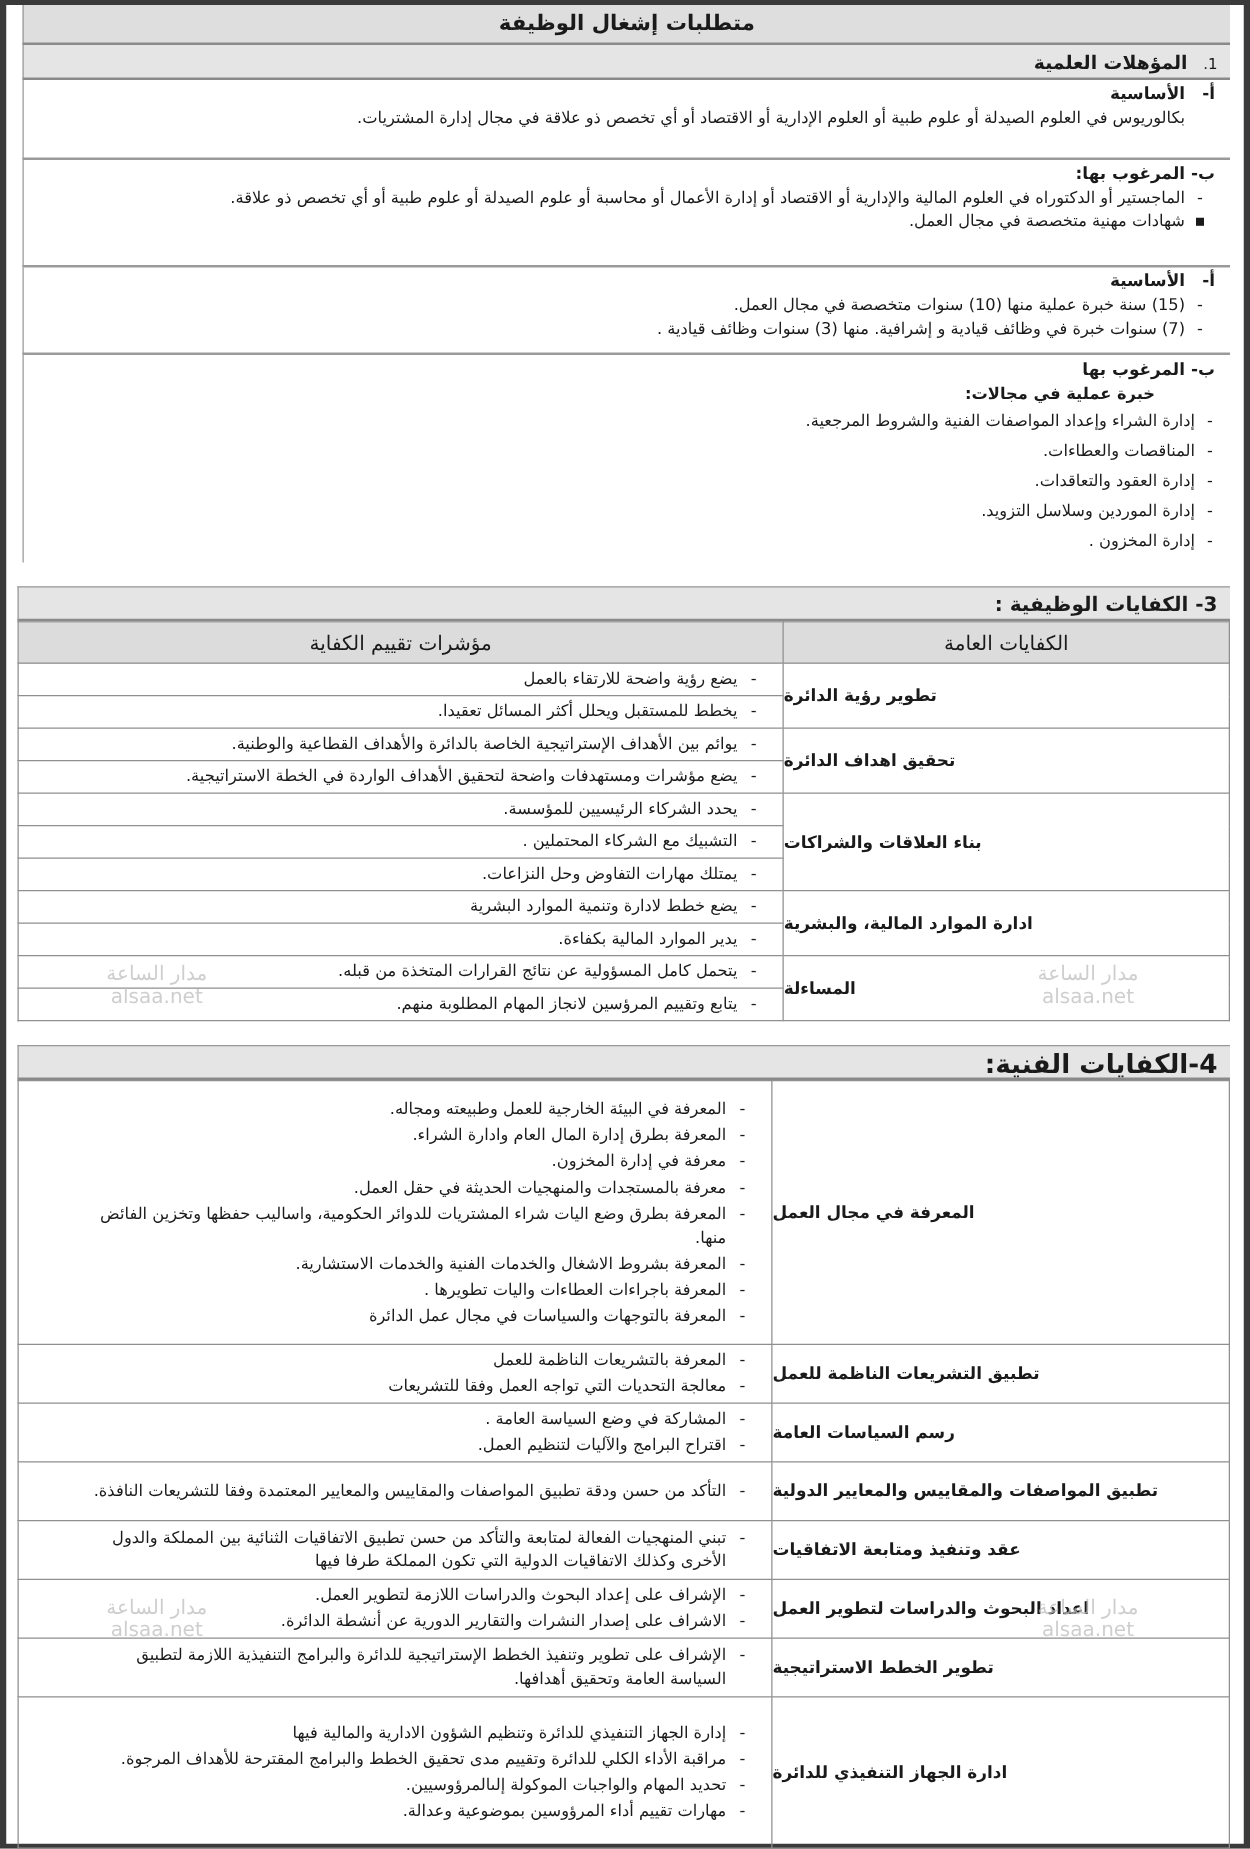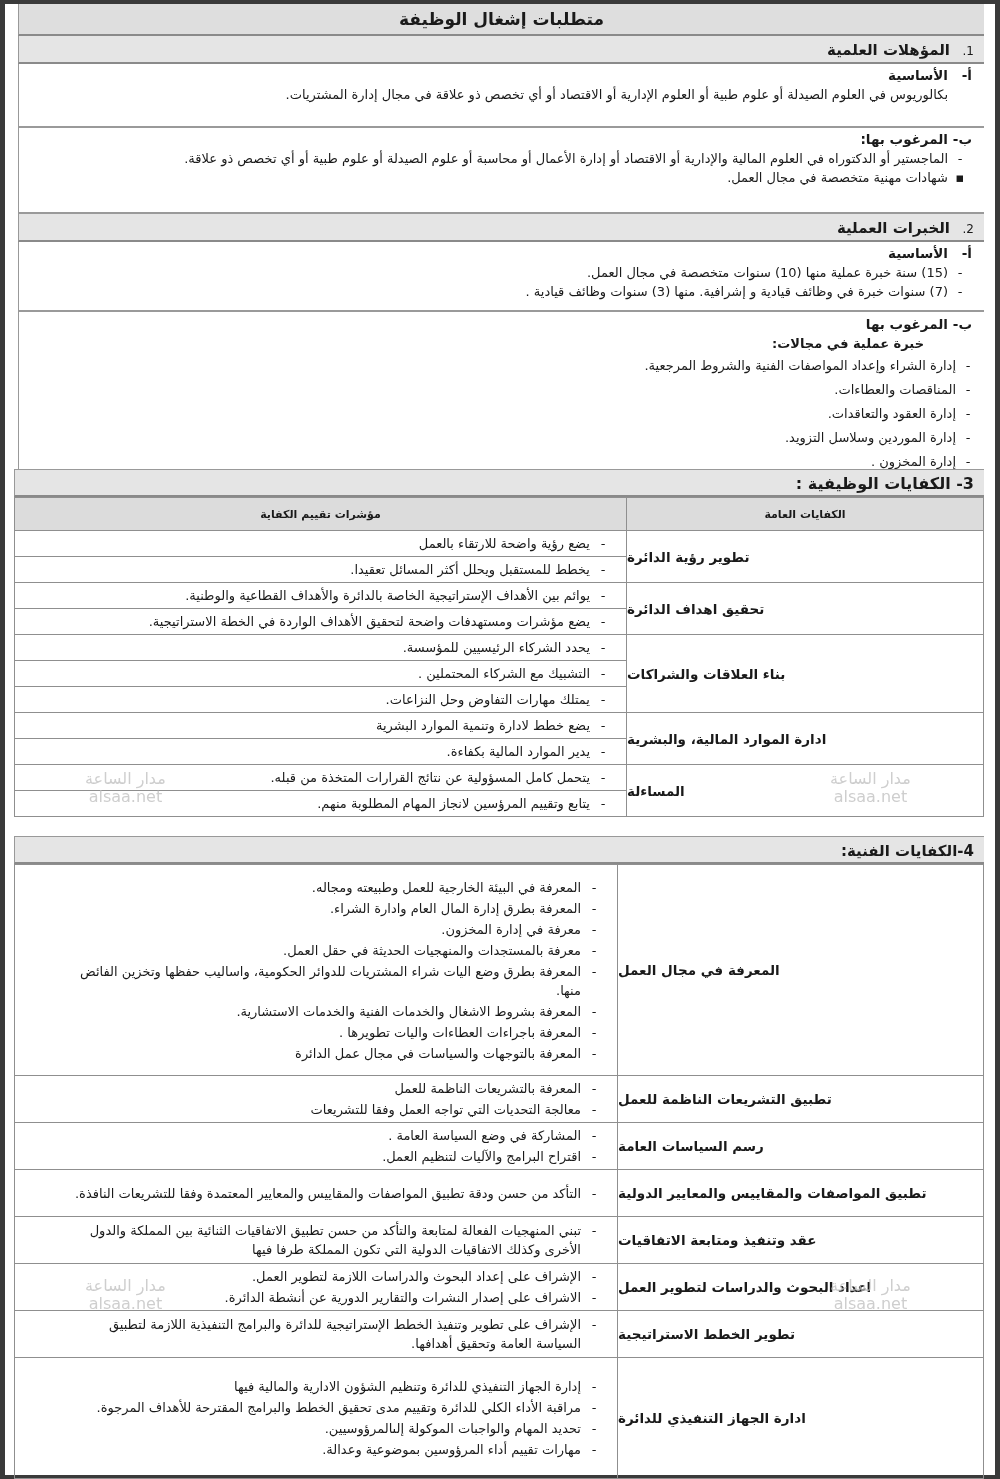--- a/index.html
+++ b/index.html
@@ -18,21 +18,21 @@
            box-sizing:border-box; font-size:13px; line-height:19px; }
   .sub { font-weight:bold; font-size:13.5px; }
   .sub .l { display:inline-block; width:24px; font-weight:bold; }
   .para { padding-right:24px; }
   .bul { display:flex; }
   .bul .d { width:24px; flex:none; text-align:center; }
   .bul .t { flex:1; }
   .bold { font-weight:bold; }
   table.grid { width:100%; border-collapse:collapse; direction:rtl; font-size:13px; }
   table.grid td, table.grid th { border:1px solid #8f8f8f; padding:0; vertical-align:middle; }
-  table.grid th { background:#dcdcdc; height:32px; font-weight:bold; font-size:11px; }
+  table.grid th { background:#dcdcdc; height:32px; font-weight:normal; font-size:16px; }
   .comp { font-weight:bold; text-align:left; padding-right:16px !important; font-size:13.5px; }
   .ind { display:flex; padding:3px 10px 3px 6px; line-height:19px; }
   .ind .d { width:26px; flex:none; text-align:center; }
   .ind .t { flex:1;margin-left:48px; }
   .cellbody { padding:2px 0; }
   .wm { position:absolute; color:rgba(190,190,190,0.75); font-size:16px; line-height:18px; text-align:center;
         font-family:"DejaVu Sans", sans-serif; pointer-events:none; }
 </style>
 </head>
 <body>
@@ -54,23 +54,20 @@
     <div class="bul">
         <span class="d">-</span>
         <span class="t">الماجستير أو الدكتوراه في العلوم المالية والإدارية أو الاقتصاد أو إدارة الأعمال أو محاسبة أو علوم الصيدلة أو علوم طبية أو أي تخصص ذو علاقة.</span>
       </div>
     <div class="bul">
         <span class="d">▪</span>
         <span class="t">شهادات مهنية متخصصة في مجال العمل.</span>
       </div>
   </div>
 
-  <div class="sec-bar" style="height:28px;line-height:28px;">
-    <span class="num">2.</span><span>الخبرات العملية</span>
-  </div>
   <div class="block" style="height:70px;">
     <div class="sub"><span class="l">أ-</span><span>الأساسية</span></div>
     <div class="bul">
         <span class="d">-</span>
         <span class="t">(15) سنة خبرة عملية منها (10) سنوات متخصصة في مجال العمل.</span>
       </div>
     <div class="bul">
         <span class="d">-</span>
         <span class="t">(7) سنوات خبرة في وظائف قيادية و إشرافية. منها (3) سنوات وظائف قيادية .</span>
       </div>
@@ -206,21 +203,21 @@
               <span class="d">-</span>
               <span class="t">يتابع وتقييم المرؤسين لانجاز المهام المطلوبة منهم.</span>
             </div>
           </td>
         </tr>
       </tbody>
   </table>
 </div>
 
 <div class="doc2" style="top:836px;">
-  <div class="sec-bar" style="height:28px;line-height:28px;border-top:1px solid #999;font-size:15px;">4-الكفايات الفنية:</div>
+  <div class="sec-bar" style="height:28px;line-height:28px;border-top:1px solid #999;font-size:21px;">4-الكفايات الفنية:</div>
   <table class="grid">
     <colgroup>
         <col style="width:366px">
         <col>
       </colgroup>
     <tbody id="tc-body">
         <tr>
           <td class="comp" style="height: 210px;">المعرفة في مجال العمل</td>
           <td>
             <div class="cellbody">

